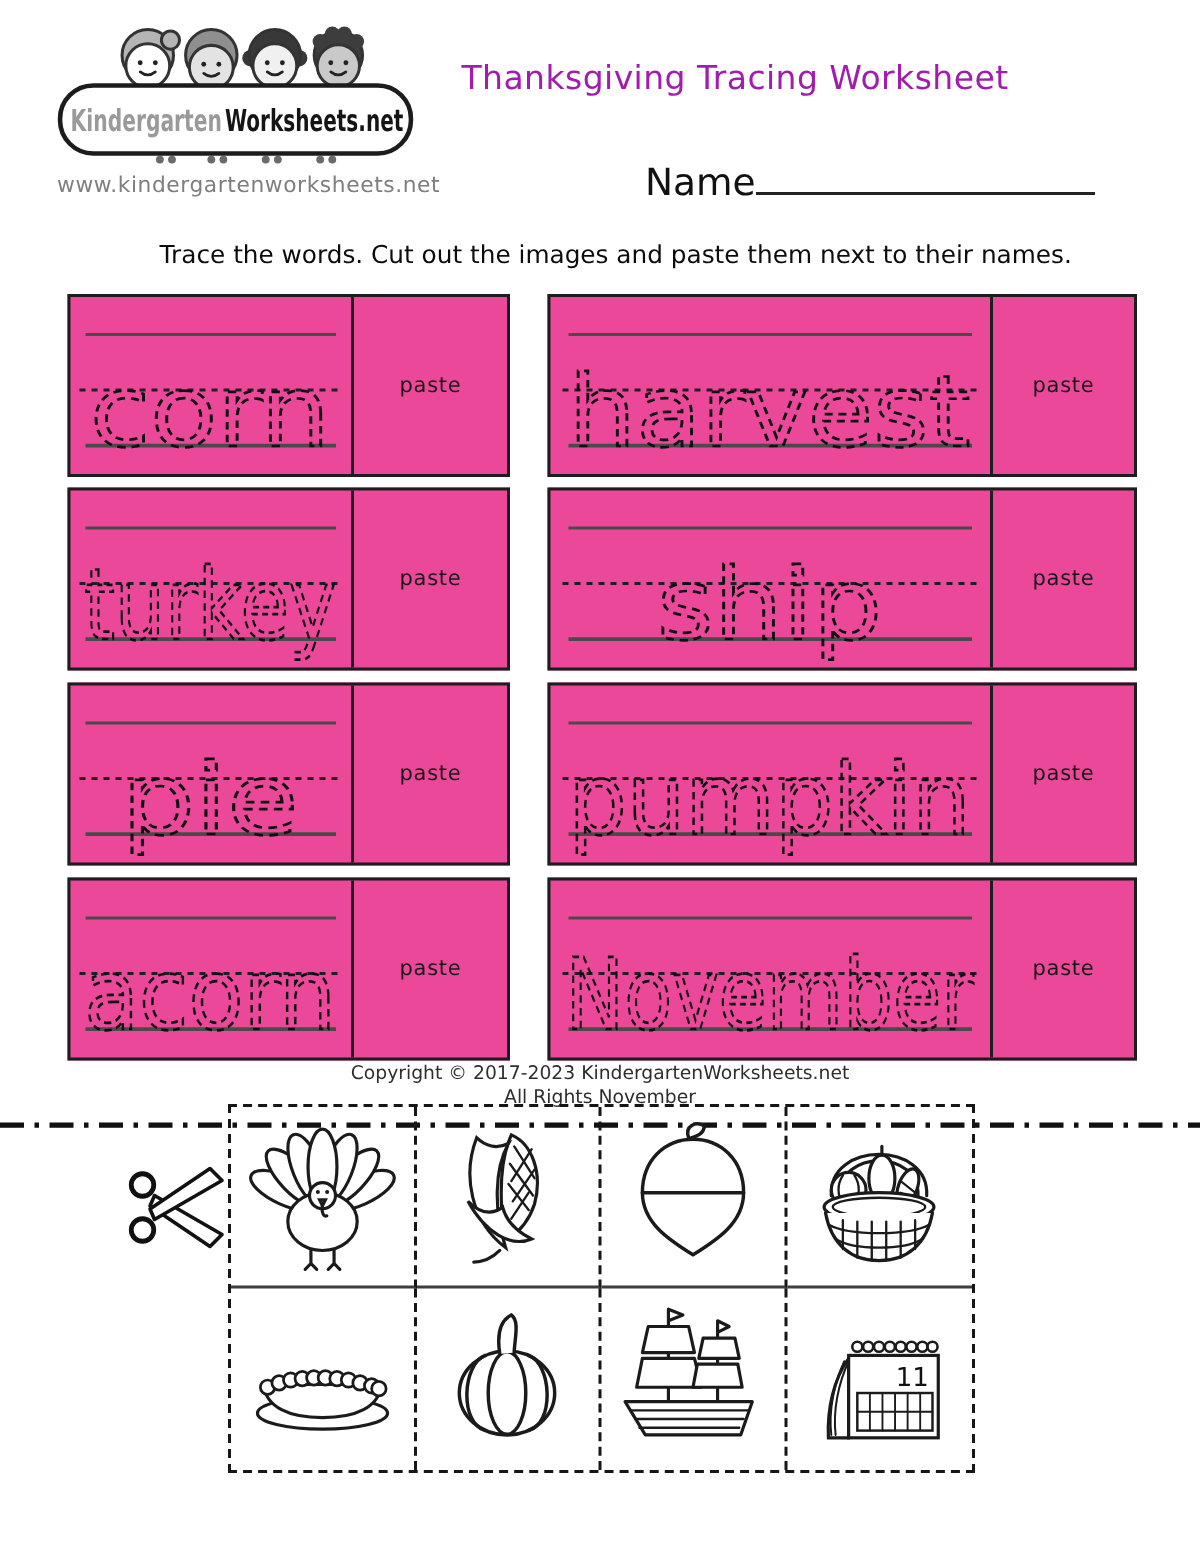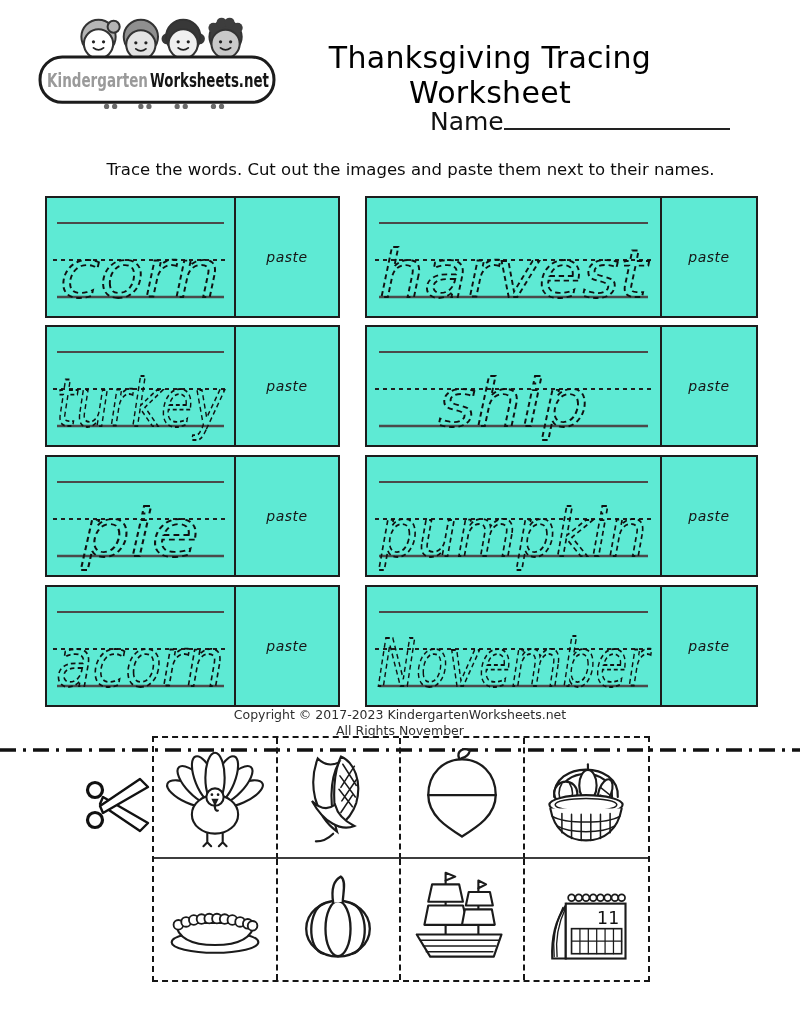--- a/index.html
+++ b/index.html
@@ -6,26 +6,26 @@
   html,body { background:#fff; }
   .page {
     position:relative; width:800px; height:1035px; background:#fff;
     font-family:"DejaVu Sans","Liberation Sans",sans-serif; color:#111;
     overflow:hidden;
   }
   
   .logo { position:absolute; left:36px; top:10px; width:242px; height:102px; }
   .website { position:absolute; left:38px; top:116px; font-size:14.5px; color:#7f7f7f; letter-spacing:.4px; }
   .title { position:absolute; left:268px; top:40px; width:444px; text-align:center;
-           font-size:30px; font-weight:400; color:#000000; letter-spacing:.3px; }
+           font-size:22px; font-weight:400; color:#a21caf; letter-spacing:.3px; }
   .name-row { position:absolute; left:430px; top:104px; font-size:25px; color:#111; }
   .name-line { display:inline-block; width:226px; border-bottom:2.5px solid #222; height:1.05em; vertical-align:baseline; }
   .instruction { position:absolute; left:0; top:160px; width:800px; text-align:center; font-size:16.5px; color:#0c0c0c;padding-left:21px; }
   
-  .trace-box { position:absolute; height:122px; border:2px solid #1d1d1d; display:flex; background:#5eead4;font-style:italic; }
+  .trace-box { position:absolute; height:122px; border:2px solid #1d1d1d; display:flex; background:#ec4899; }
   .trace-box.colL { left:45px;  width:295px; }
   .trace-box.colR { left:365px; width:393px; }
   .word-pane  { height:100%; }
   .colL .word-pane { width:187px; }
   .colR .word-pane { width:293px; }
   .paste-pane { flex:1; border-left:2px solid #1d1d1d; display:flex; align-items:center; justify-content:center; }
   .paste-label { font-size:14px; color:#161616; letter-spacing:.5px; }
   
   .copyright { position:absolute; left:0; top:707px; width:800px; text-align:center;
                font-size:12.5px; line-height:16px; color:#2e2e2e; }
@@ -85,20 +85,21 @@
       <circle cx="140" cy="95" r="2.6"></circle>
         <circle cx="148" cy="95" r="2.6"></circle>
       <circle cx="176" cy="95" r="2.6"></circle>
         <circle cx="184" cy="95" r="2.6"></circle>
     </g>
 
     <rect x="4" y="46" width="232" height="45" rx="22" fill="#ffffff" stroke="#1c1c1c" stroke-width="3"></rect>
     <text x="11" y="76" font-size="20" font-weight="bold" fill="#9a9a9a" textLength="100" lengthAdjust="spacingAndGlyphs">Kindergarten</text>
     <text x="113" y="76" font-size="20" font-weight="bold" fill="#151515" textLength="118" lengthAdjust="spacingAndGlyphs">Worksheets.net</text>
   </svg>
+  <div class="website">www.kindergartenworksheets.net</div>
 
   <div class="title">Thanksgiving Tracing Worksheet</div>
   <div class="name-row">
     <span>Name</span><span class="name-line"></span>
   </div>
 
   <div class="instruction">Trace the words. Cut out the images and paste them next to their names.</div>
 
   <div class="trace-box colL" style="top:196px">
     <div class="word-pane">

